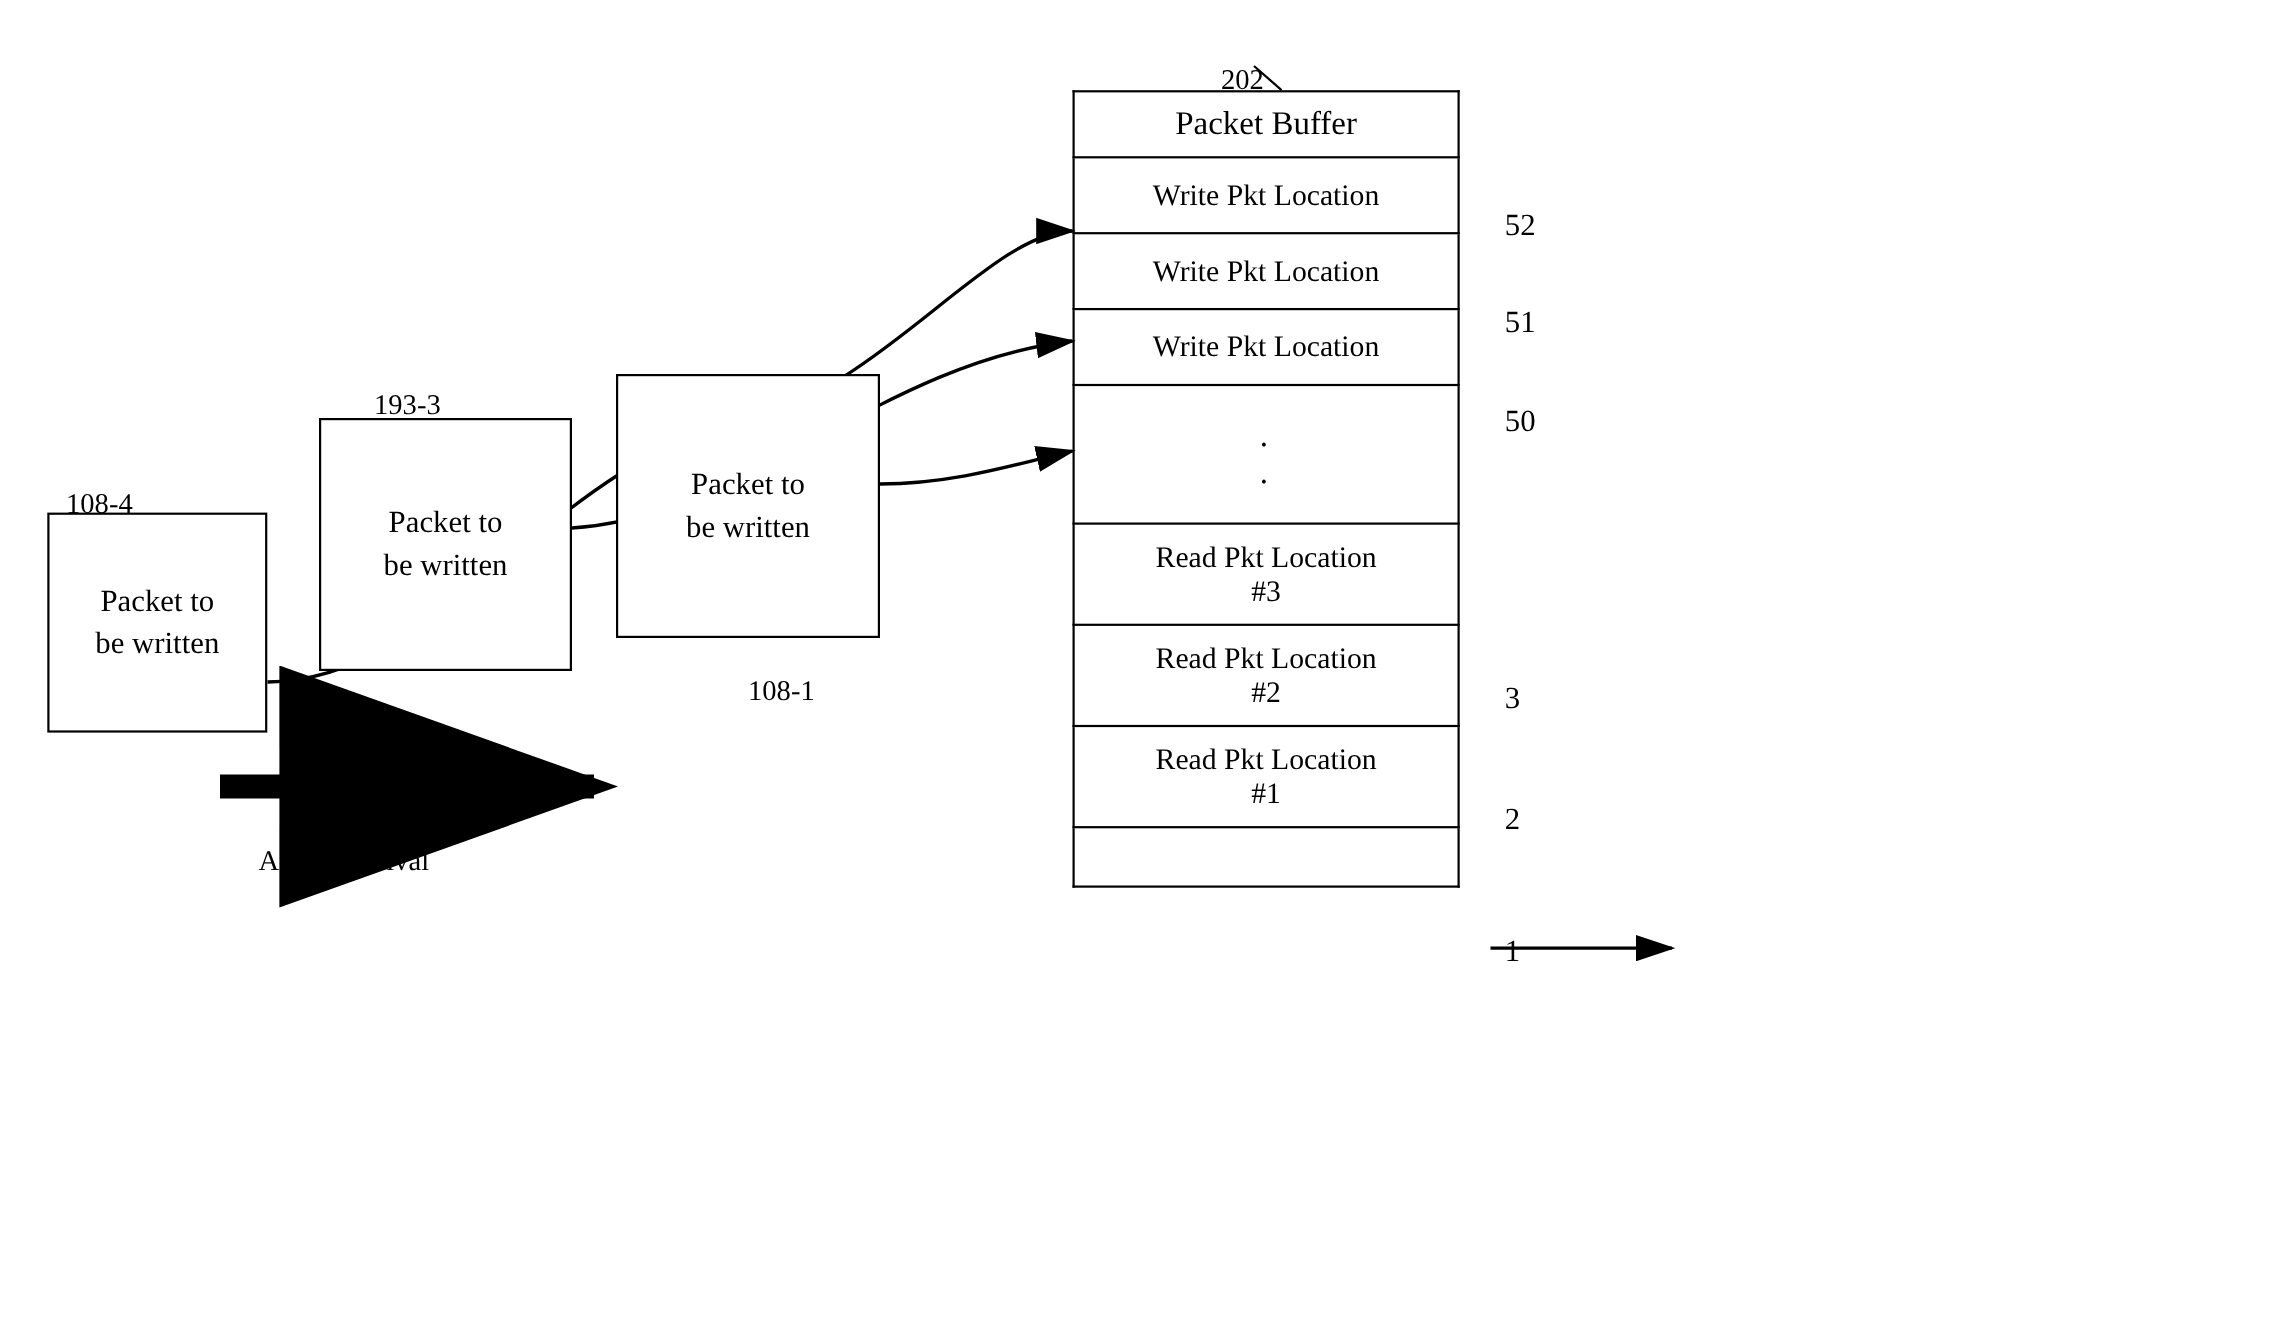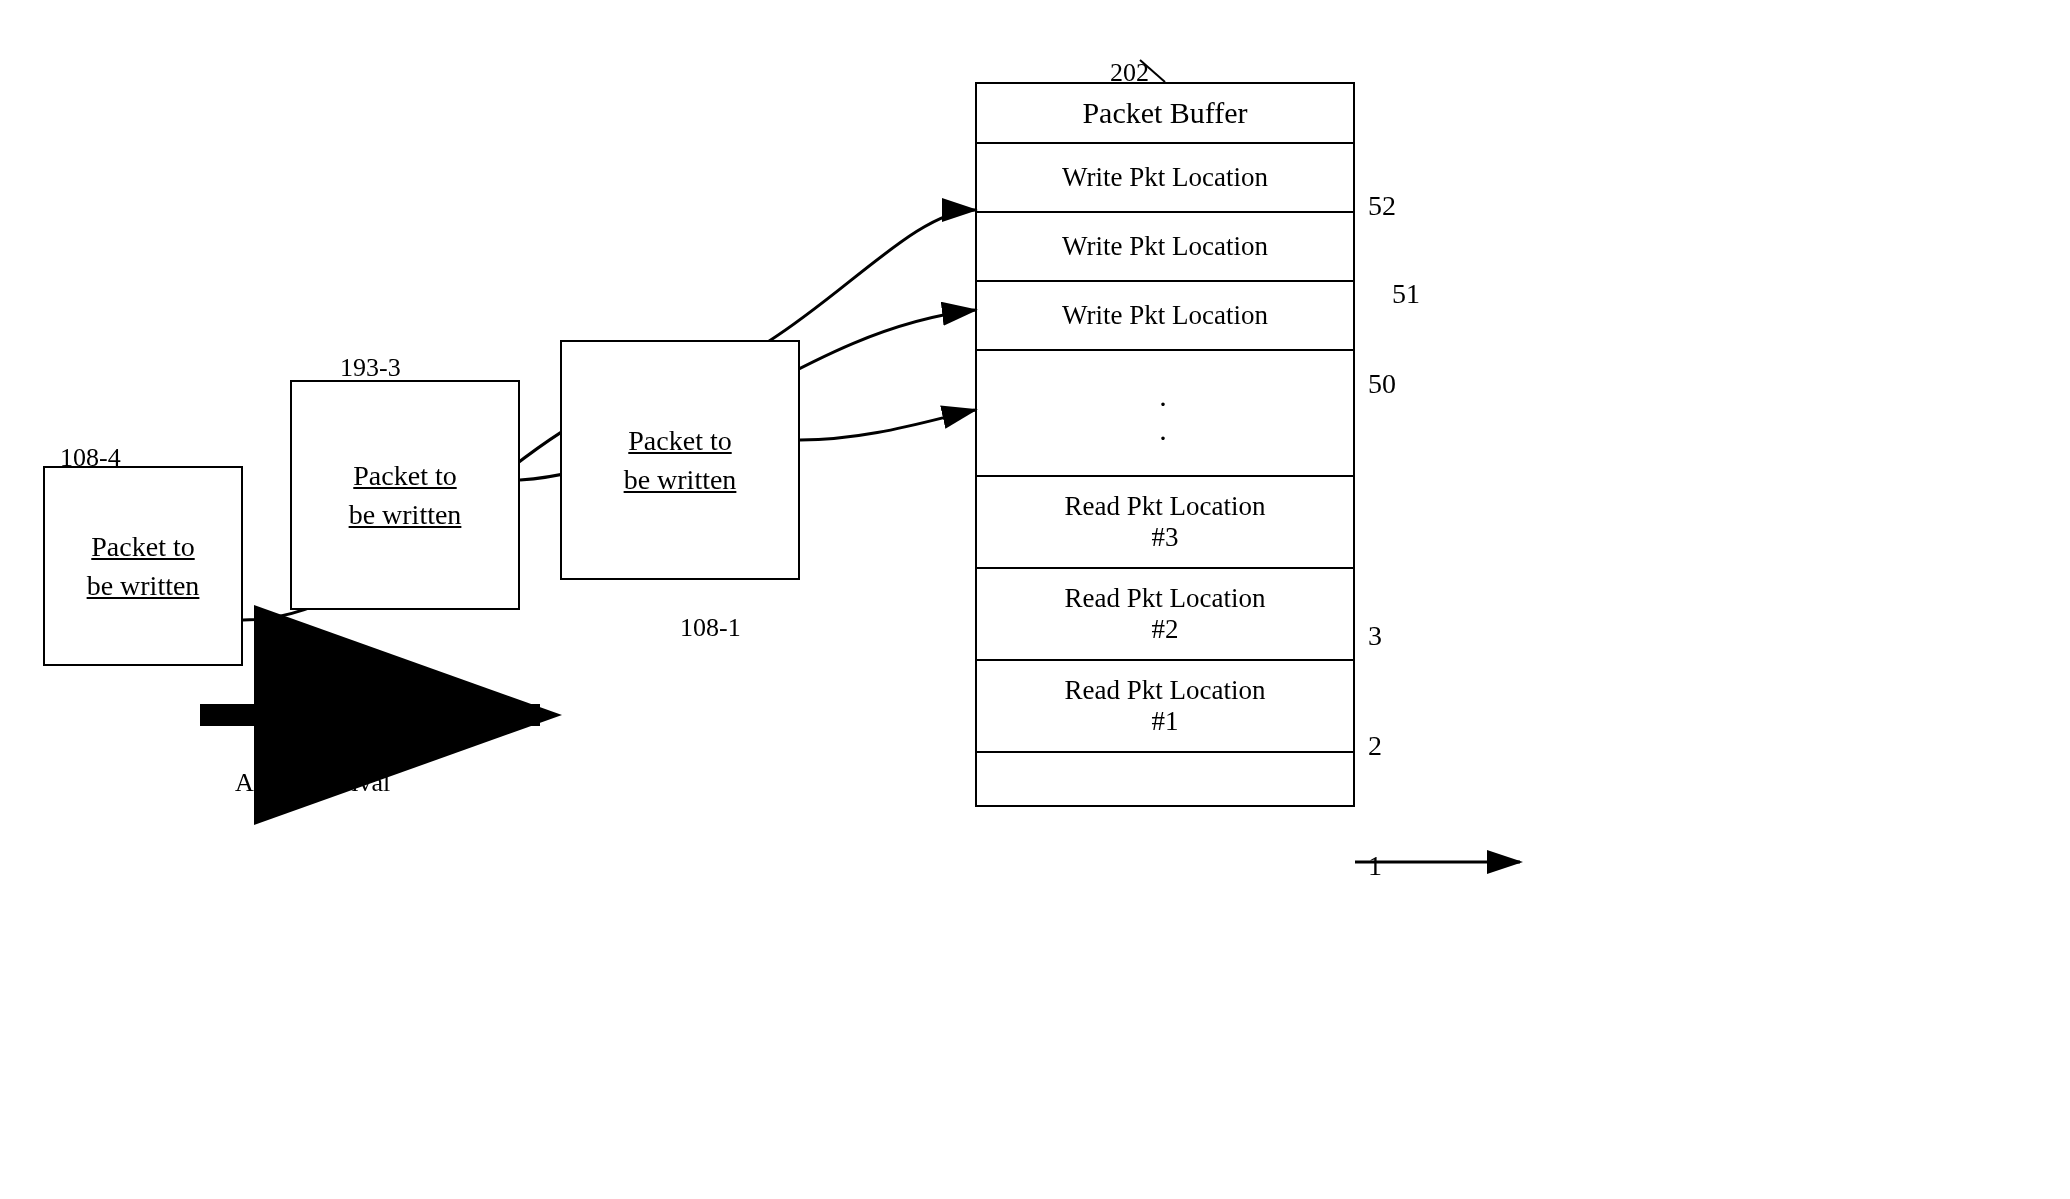--- a/index.html
+++ b/index.html
@@ -20,21 +20,20 @@
     .packet-box {
       position: absolute;
       border: 2.5px solid #000;
       background: #fff;
       display: flex;
       align-items: center;
       justify-content: center;
       text-align: center;
       font-size: 28px;
       line-height: 1.4;
-      text-decoration: underline;
     }
     .label {
       position: absolute;
       font-size: 26px;
       font-family: 'Times New Roman', Times, serif;
       margin-top: 23px;
     }
     
     .buffer-table {
       position: absolute;
@@ -112,21 +111,21 @@
   <div class="label" style="left:340px;top:330px;">193-3</div>
 
   <div class="packet-box" style="left:560px;top:340px;width:240px;height:240px;">
     Packet to<br>be written
   </div>
 
   <div class="label" style="left:680px;top:590px;">108-1</div>
 
   <div class="label" style="left:235px;top:745px;">Arrival Arrival</div>
 
-  <table class="buffer-table" style="left:975px;top:82px;width:380px;">
+  <table class="buffer-table" style="left:975px;top:82px;width:352px;">
     <tbody>
         <tr>
       <td class="buffer-header" colspan="1" style="font-size:30px;">Packet Buffer</td>
     </tr>
     <tr>
       <td style="padding:18px 22px;font-size:27px;">Write Pkt Location</td>
     </tr>
     <tr>
       <td style="padding:18px 22px;font-size:27px;">Write Pkt Location</td>
     </tr>
@@ -145,19 +144,19 @@
     <tr>
       <td style="padding:14px 22px;font-size:27px;text-align:center;">Read Pkt Location<br>#1</td>
     </tr>
     <tr>
       <td style="padding:10px 22px;">&nbsp;</td>
     </tr>
   </tbody>
     </table>
 
   <div class="row-number" style="left:1368px;top:190px;">52</div>
-  <div class="row-number" style="left:1368px;top:278px;margin-left:24px;">51</div>
+  <div class="row-number" style="left:1368px;top:278px;">51</div>
   <div class="row-number" style="left:1368px;top:368px;">50</div>
   <div class="row-number" style="left:1368px;top:620px;">3</div>
   <div class="row-number" style="left:1368px;top:730px;">2</div>
   <div class="row-number" style="left:1368px;top:850px;">1</div>
 
 </div>
 
 </body></html>

